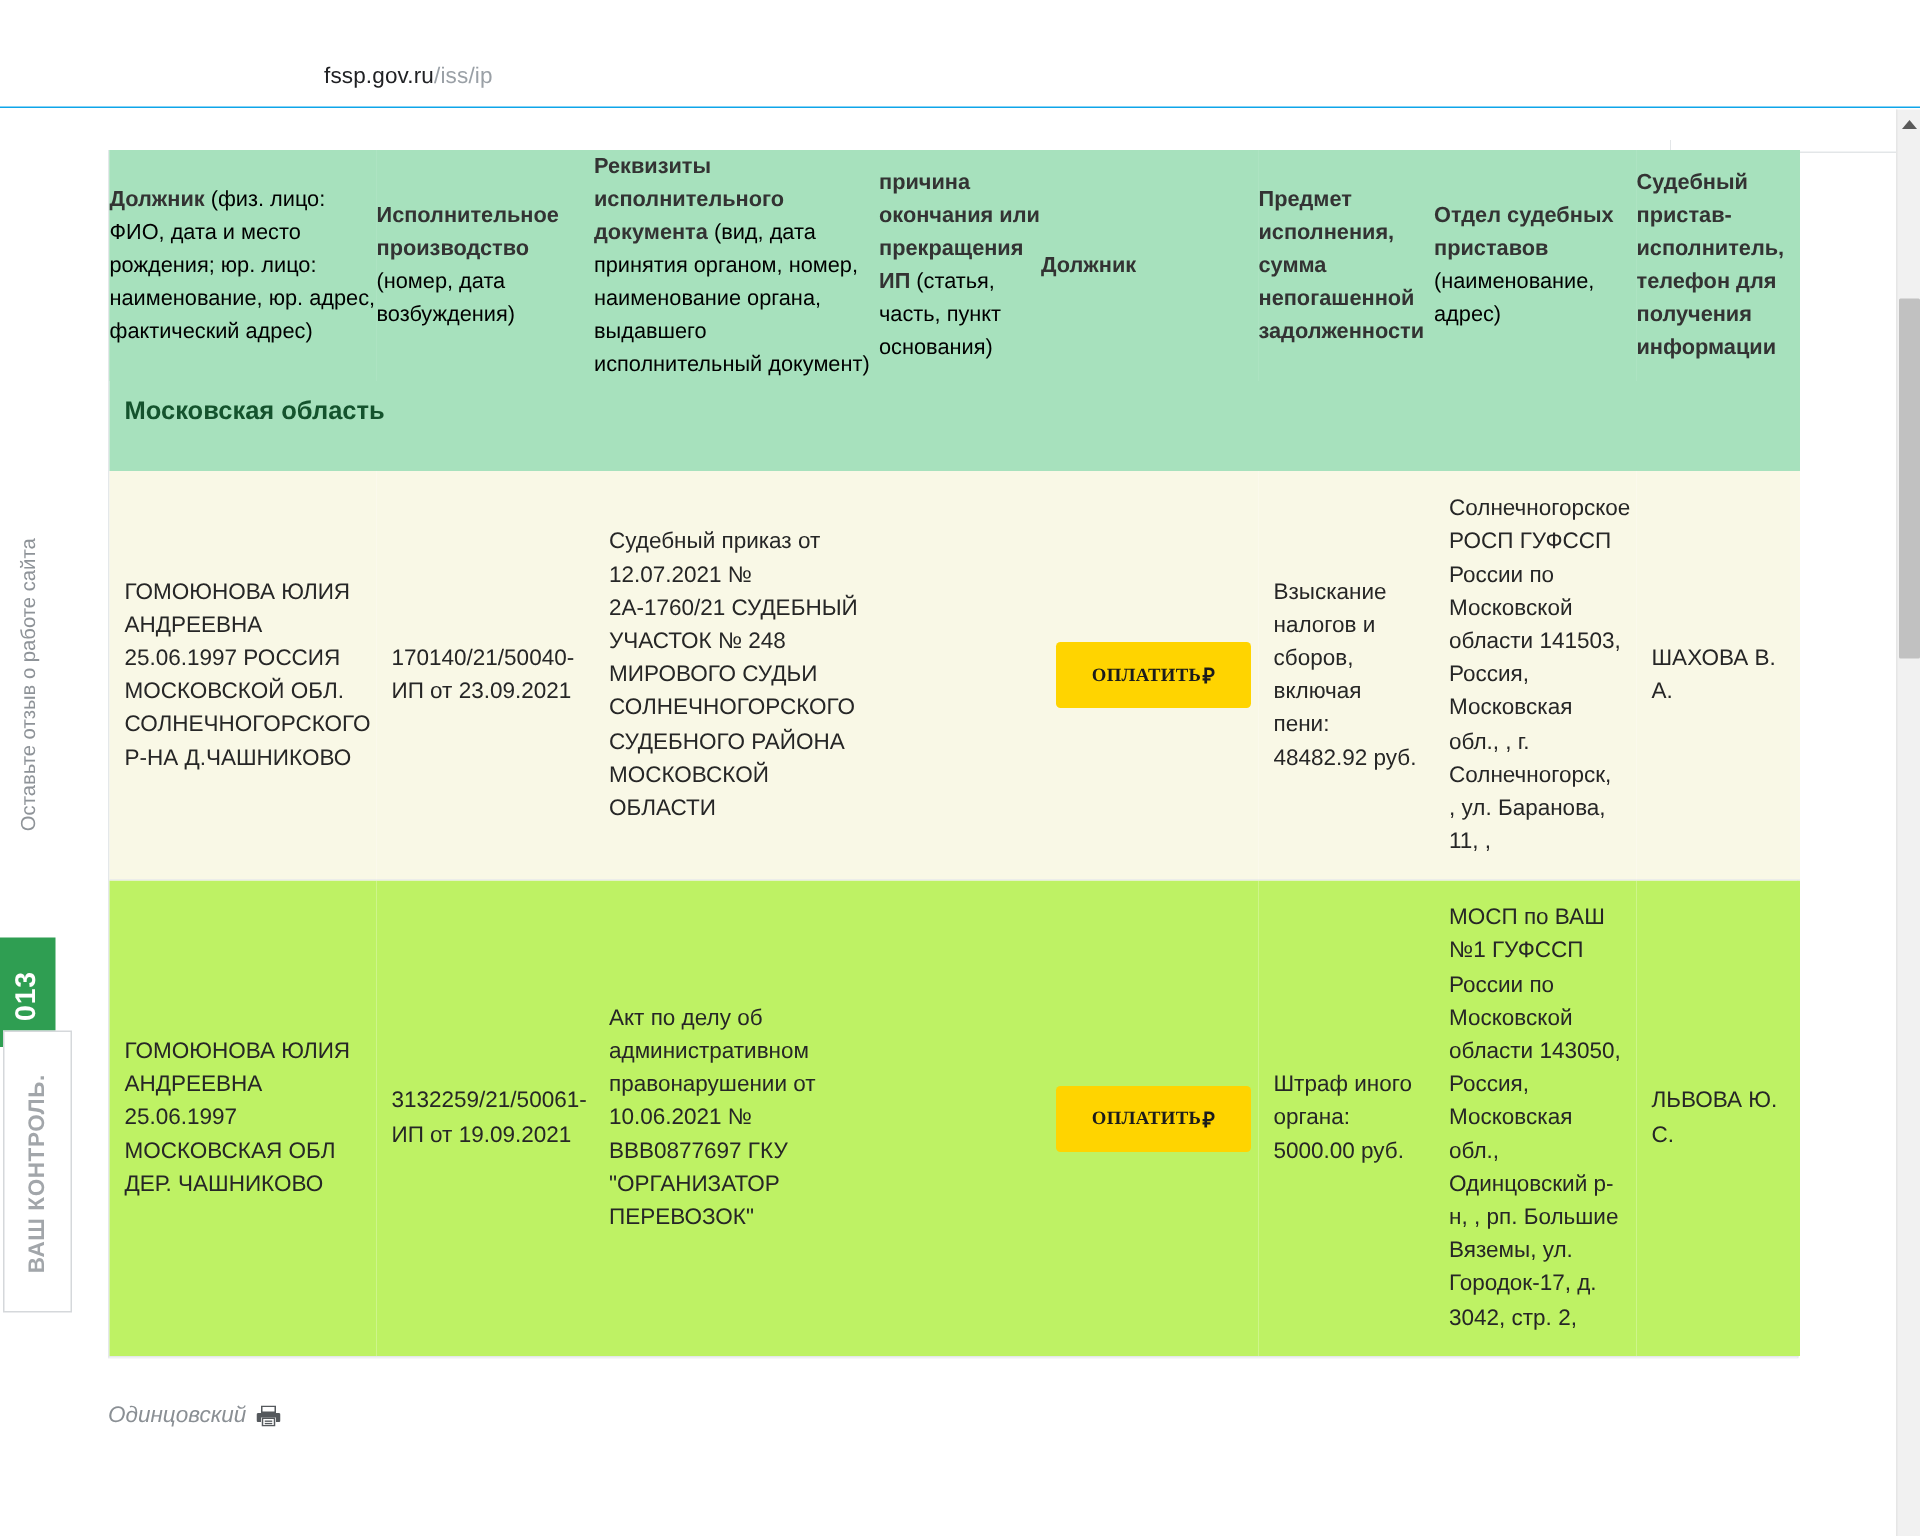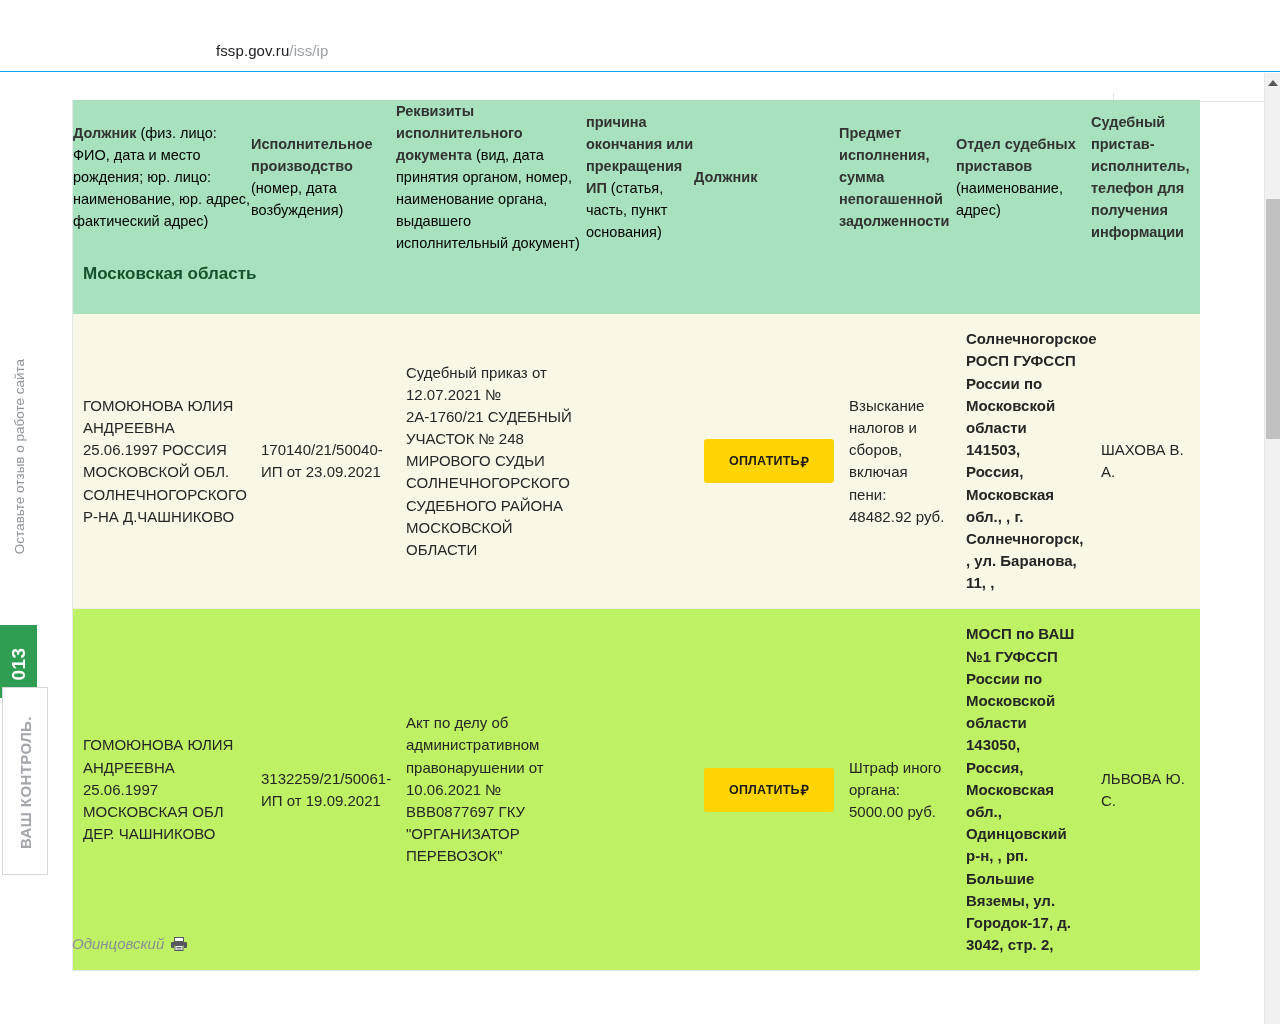--- a/index.html
+++ b/index.html
@@ -105,21 +105,21 @@
   tr.row-odd td { background: #f9f8e6; }
   tr.row-even td { background: #bef264; }
   tr.row-even { border-top: 1px solid #ecedea; }
 
   td.c-debtor  { width: 178px; padding-left: 10px !important; }
   td.c-case    { width: 145px; margin-top: 48px; }
   td.c-doc     { width: 190px; }
   td.c-reason  { width: 108px; }
   td.c-service { width: 145px; text-align: left; }
   td.c-subject { width: 117px; }
-  td.c-dept    { width: 135px; font-weight: bold; }
+  td.c-dept    { width: 135px; }
   td.c-bailiff { width: 109px; }
 
   th.h-debtor  { width: 178px; }
   th.h-case    { width: 145px; }
   th.h-doc     { width: 190px; }
   th.h-reason  { width: 108px; }
   th.h-service { width: 145px; }
   th.h-subject { width: 117px; }
   th.h-dept    { width: 135px; }
   th.h-bailiff { width: 109px; }
@@ -132,21 +132,21 @@
     gap: 1px;
     width: 130px; height: 44px;
     background: #ffd400;
     border: none;
     border-radius: 3px;
     color: #1b1b1b;
     font-size: 12.5px;
     font-weight: 700;
     letter-spacing: .2px;
     cursor: pointer;
-    font-family: Liberation Sans, sans-serif;
+    font-family: Liberation Serif, serif;
     text-align: center;
   }
   .pay-btn .rub { font-size: 14px; font-weight: 700; }
 
   
   .print-row {
     position: absolute; left: 72px; top: 862px;
     display: flex; align-items: center; gap: 7px;
   }
   .print-link {

